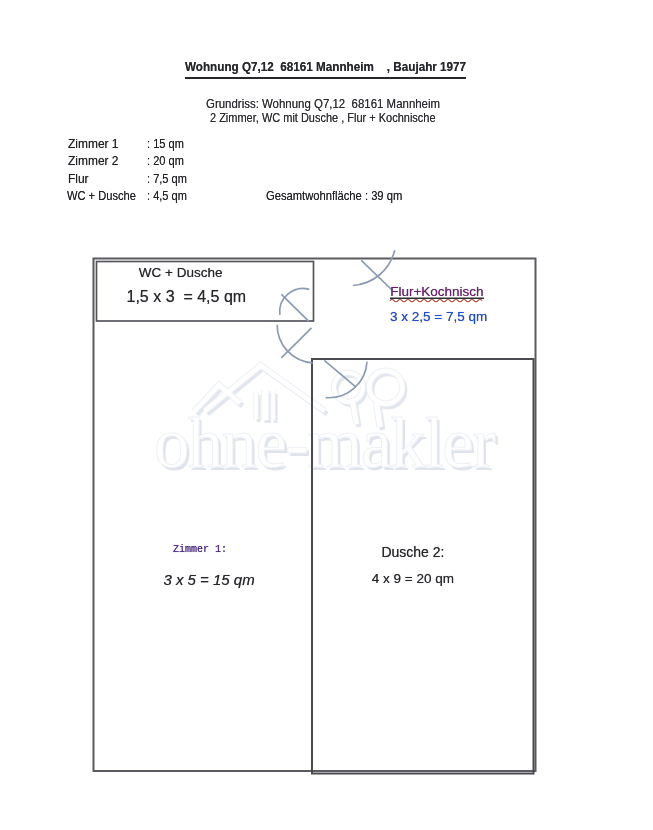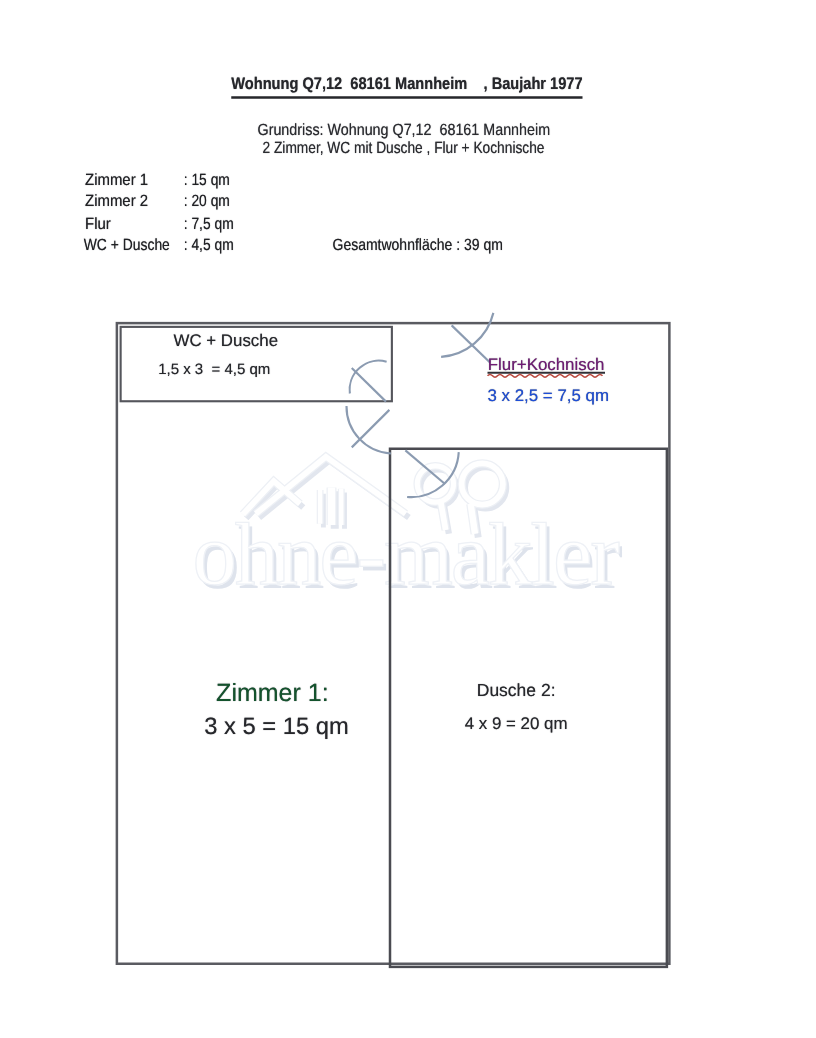--- a/index.html
+++ b/index.html
@@ -101,27 +101,27 @@
 
     <line x1="324.3" y1="360.3" x2="356" y2="387.2" stroke="#8b9bb1" stroke-width="1.7"></line>
 
     <line x1="390" y1="298.2" x2="484" y2="298.2" stroke="#2f3036" stroke-width="1.5"></line>
 
     <path d="M390 300.6 q2 -2.2 4 0 t4 0 t4 0 t4 0 t4 0 t4 0 t4 0 t4 0 t4 0 t4 0 t4 0 t4 0 t4 0 t4 0 t4 0 t4 0 t4 0 t4 0 t4 0 t4 0 t4 0 t4 0 t4 0" fill="none" stroke="#bb4a40" stroke-width="1.2"></path>
   </svg>
 
   <div class="t" style="left:138.8px;top:264.5px;font-size:13.5px;color:#26272b;">WC + Dusche</div>
 
-  <div class="t" style="left:126.5px;top:287.6px;font-size:12px;color:#26272b;">1,5 x 3  = 4,5 qm</div>
+  <div class="t" style="left:126.5px;top:287.6px;font-size:16px;color:#26272b;">1,5 x 3  = 4,5 qm</div>
 
   <div class="t" style="left:390.2px;top:284.4px;font-size:13.5px;color:#701a75;">Flur+Kochnisch</div>
 
   <div class="t" style="left:390px;top:308.6px;font-size:13.5px;color:#1d4ed8;">3 x 2,5 = 7,5 qm</div>
 
-  <div class="t" style="left:172.9px;top:543.5px;font-size:20px;color:#14532d;">Zimmer 1:</div>
+  <div class="t" style="left:172.9px;top:543.5px;font-size:10px;color:#4c1d95;font-family:Liberation Mono, monospace;">Zimmer 1:</div>
 
-  <div class="t" style="left:163.4px;top:571px;font-size:19px;color:#26272b;">3 x 5 = 15 qm</div>
+  <div class="t" style="left:163.4px;top:571px;font-size:15px;color:#26272b;font-style:italic;">3 x 5 = 15 qm</div>
 
   <div class="t" style="left:381.4px;top:543.5px;font-size:14px;color:#26272b;">Dusche 2:</div>
 
   <div class="t" style="left:371.8px;top:571px;font-size:13.5px;color:#26272b;">4 x 9 = 20 qm</div>
 
 </div>
 
 </body></html>

